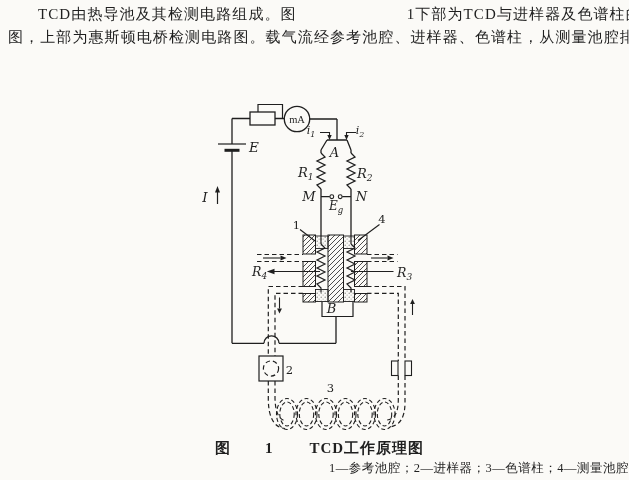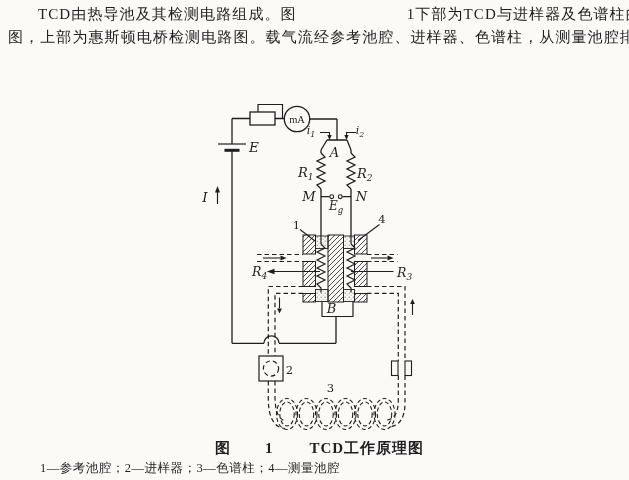--- a/index.html
+++ b/index.html
@@ -10,21 +10,21 @@
         letter-spacing:1.1px;}
   #para .ln{white-space:nowrap;}
   #para .indent{display:inline-block;width:30px;}
   #para .figgap{display:inline-block;width:110px;}
   #para sub{font-size:10px;vertical-align:-3px;letter-spacing:0;}
   
   #caption{position:absolute;top:439px;left:10px;width:619px;text-align:center;
            font-weight:700;font-size:15px;letter-spacing:1px;}
   #caption .g1{margin-left:34px;}
   #caption .g2{margin-left:36px;}
-  #legend{position:absolute;top:460px;left:40px;width:589px;text-align:left;
+  #legend{position:absolute;top:460px;left:40px;width:589px;text-align:right;
           font-size:12.5px;letter-spacing:0.5px;}
   svg{position:absolute;top:0;left:0;}
   svg text{fill:#1f1f1f;}
   .lab{font-family:"DejaVu Serif","Liberation Serif",serif;font-style:italic;}
   .num{font-family:"DejaVu Serif","Liberation Serif",serif;font-style:normal;}
 </style>
 </head>
 <body>
 
 <div id="page">

